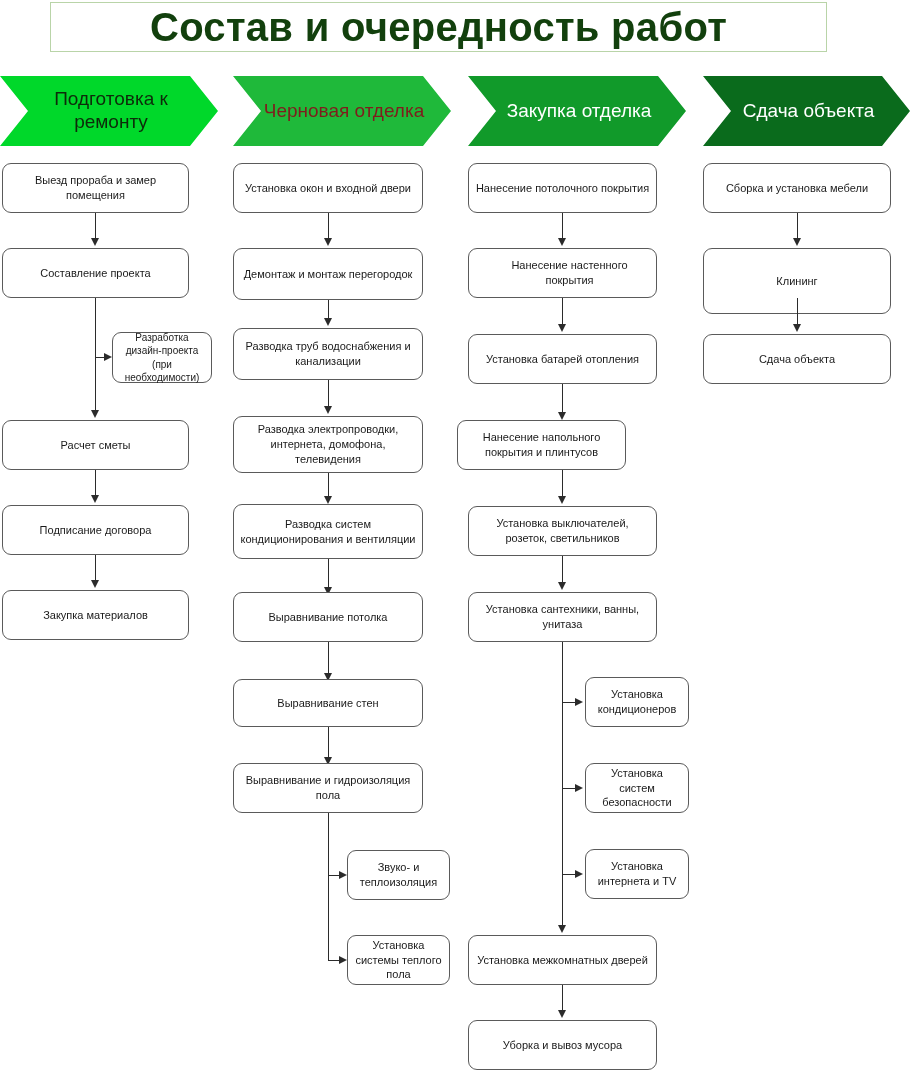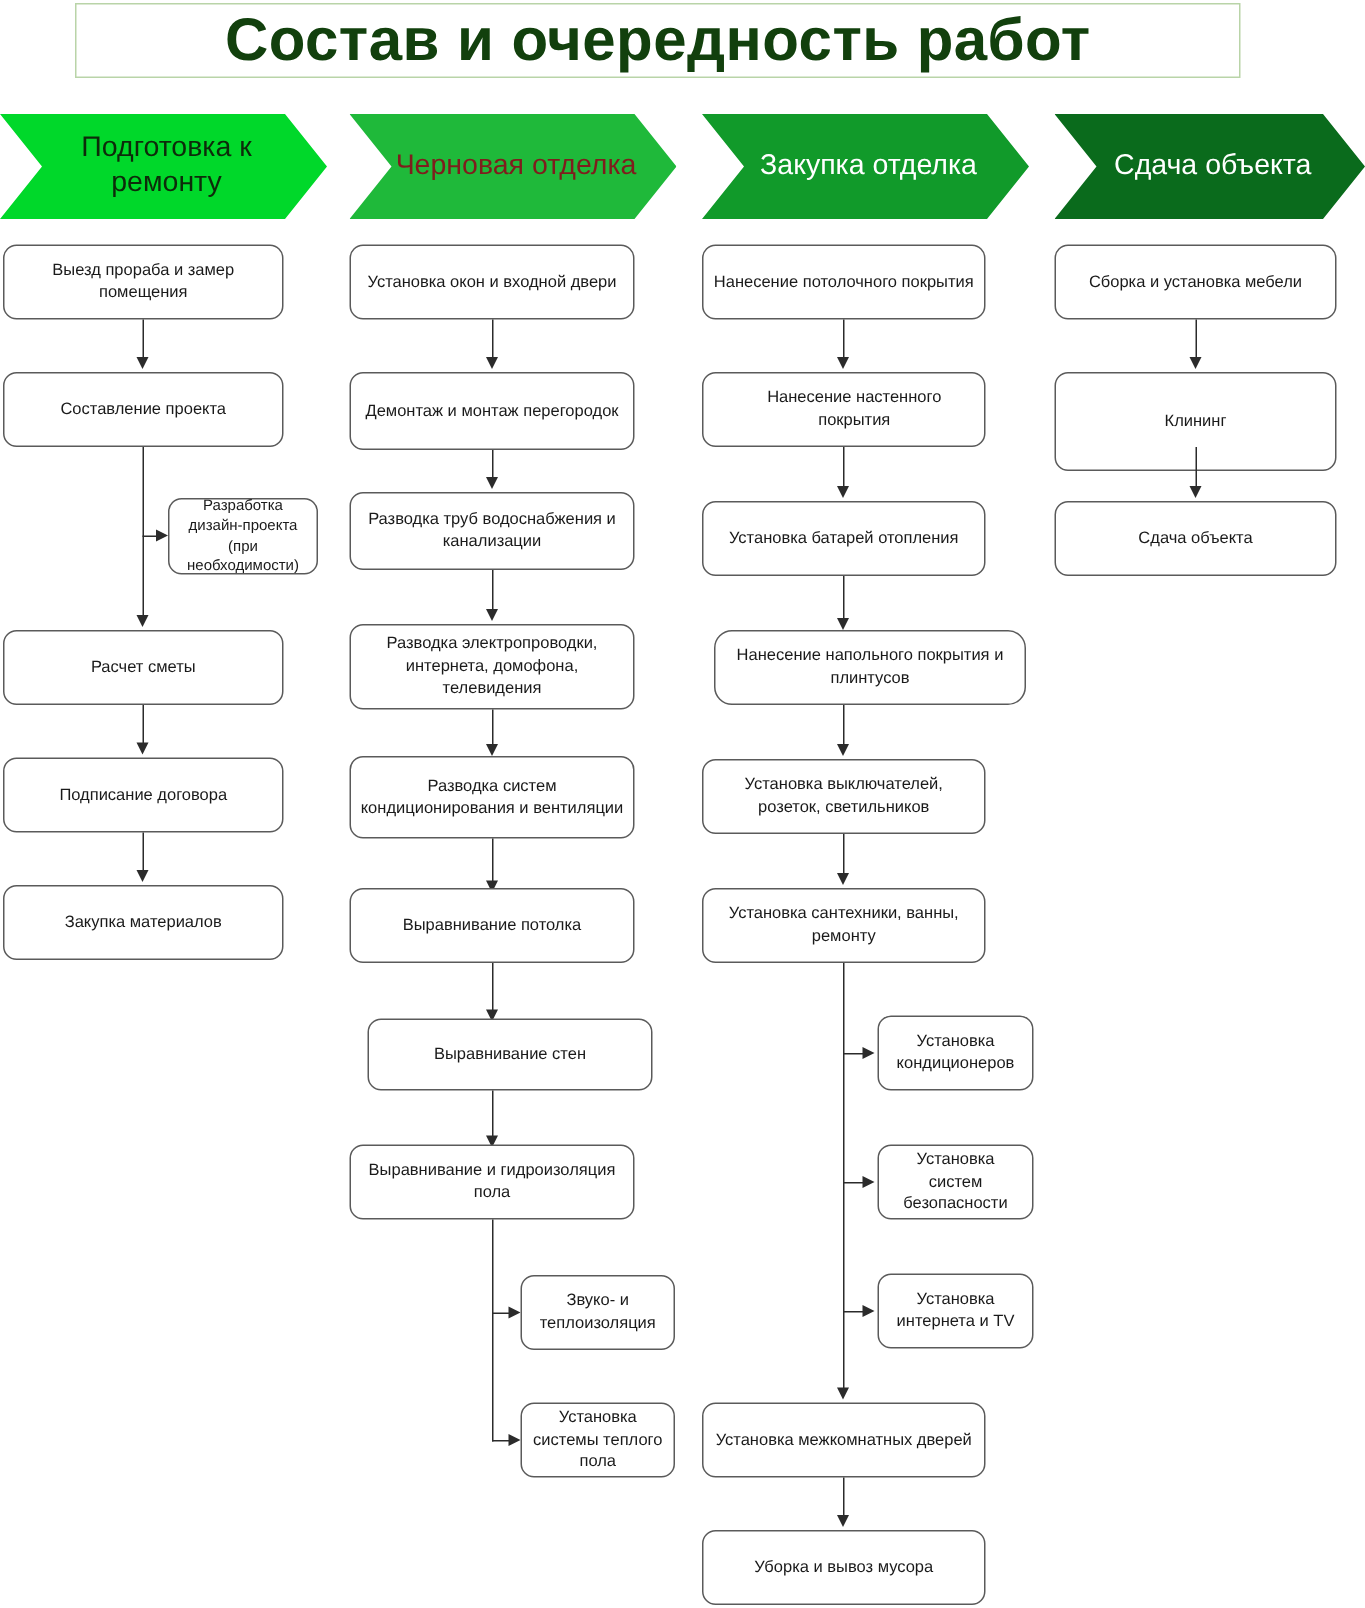--- a/index.html
+++ b/index.html
@@ -182,21 +182,21 @@
   <div class="node" style="left:233px; top:504px; width:190px; height:55px;">Разводка систем кондиционирования и вентиляции</div>
 
   <div class="vline" style="left:328px; top:559px; height:30px;"></div>
   <div class="arrow-down" style="left:324px; top:587px;"></div>
 
   <div class="node" style="left:233px; top:592px; width:190px; height:50px;">Выравнивание потолка</div>
 
   <div class="vline" style="left:328px; top:642px; height:33px;"></div>
   <div class="arrow-down" style="left:324px; top:673px;"></div>
 
-  <div class="node" style="left:233px; top:679px; width:190px; height:48px;margin-left:12px;">Выравнивание стен</div>
+  <div class="node" style="left:233px; top:679px; width:190px; height:48px;">Выравнивание стен</div>
 
   <div class="vline" style="left:328px; top:727px; height:32px;"></div>
   <div class="arrow-down" style="left:324px; top:757px;"></div>
 
   <div class="node" style="left:233px; top:763px; width:190px; height:50px;">Выравнивание и гидроизоляция пола</div>
 
   <div class="vline" style="left:328px; top:813px; height:148px;"></div>
 
   <div class="hline" style="left:328px; top:875px; width:12px;"></div>
   <div class="arrow-right" style="left:339px; top:871px;"></div>
@@ -214,31 +214,31 @@
   <div class="node" style="left:468px; top:248px; width:189px; height:50px;padding-left:20px;">Нанесение настенного покрытия</div>
 
   <div class="vline" style="left:562px; top:298px; height:28px;"></div>
   <div class="arrow-down" style="left:558px; top:324px;"></div>
 
   <div class="node" style="left:468px; top:334px; width:189px; height:50px;">Установка батарей отопления</div>
 
   <div class="vline" style="left:562px; top:384px; height:30px;"></div>
   <div class="arrow-down" style="left:558px; top:412px;"></div>
 
-  <div class="node" style="left:476px; top:420px; width:208px; height:50px;border-radius:12px;">Нанесение напольного покрытия и плинтусов</div>
+  <div class="node" style="left:457px; top:420px; width:169px; height:50px;">Нанесение напольного покрытия и плинтусов</div>
 
   <div class="vline" style="left:562px; top:470px; height:28px;"></div>
   <div class="arrow-down" style="left:558px; top:496px;"></div>
 
   <div class="node" style="left:468px; top:506px; width:189px; height:50px;">Установка выключателей, розеток, светильников</div>
 
   <div class="vline" style="left:562px; top:556px; height:28px;"></div>
   <div class="arrow-down" style="left:558px; top:582px;"></div>
 
-  <div class="node" style="left:468px; top:592px; width:189px; height:50px;">Установка сантехники, ванны, ремонту</div>
+  <div class="node" style="left:468px; top:592px; width:189px; height:50px;">Установка сантехники, ванны, унитаза</div>
 
   <div class="vline" style="left:562px; top:642px; height:285px;"></div>
   <div class="arrow-down" style="left:558px; top:925px;"></div>
 
   <div class="hline" style="left:562px; top:702px; width:14px;"></div>
   <div class="arrow-right" style="left:575px; top:698px;"></div>
   <div class="node" style="left:585px; top:677px; width:104px; height:50px;">Установка кондиционеров</div>
 
   <div class="hline" style="left:562px; top:788px; width:14px;"></div>
   <div class="arrow-right" style="left:575px; top:784px;"></div>

